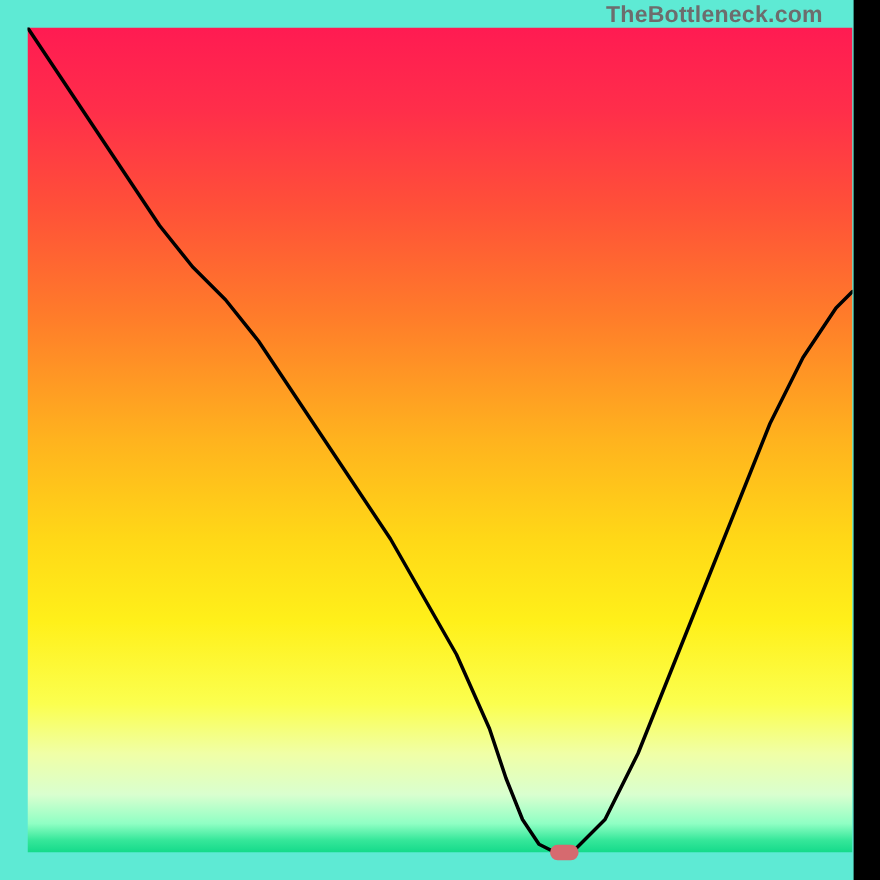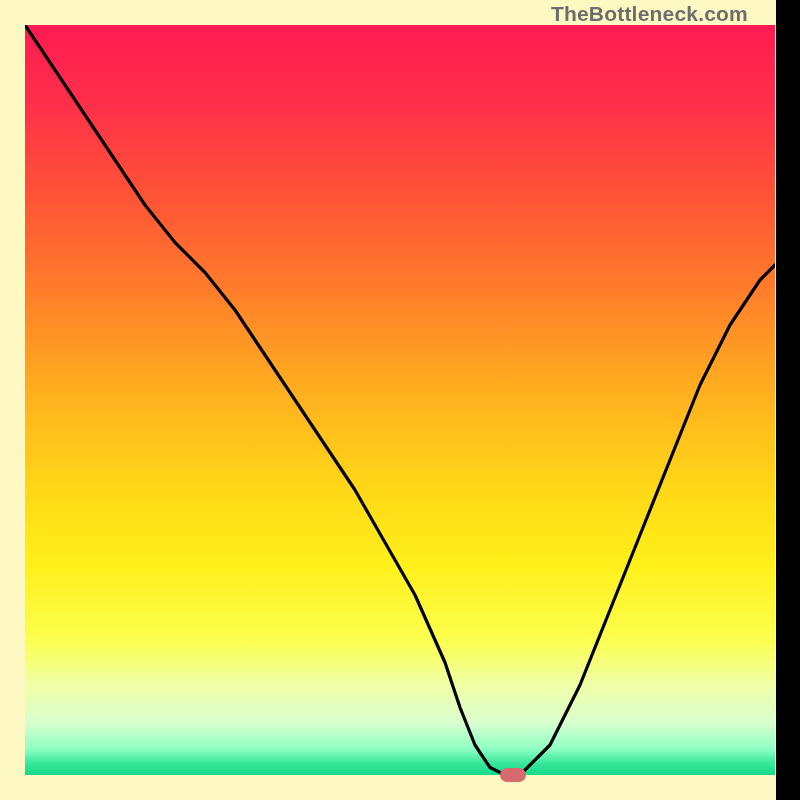--- a/index.html
+++ b/index.html
@@ -8,21 +8,21 @@
     width: 800px;
     height: 800px;
     background: #000;
     overflow: hidden;
     font-family: Arial, Helvetica, sans-serif;
   }
   .frame {
     position: relative;
     width: 776px;
     height: 800px;
-    background: #fef9c3;
+    background: #5eead4;
   }
   .plot-area {
     position: absolute;
     left: 25px;
     top: 25px;
     width: 750px;
     height: 750px;
   }
   .watermark {
     position: absolute;

